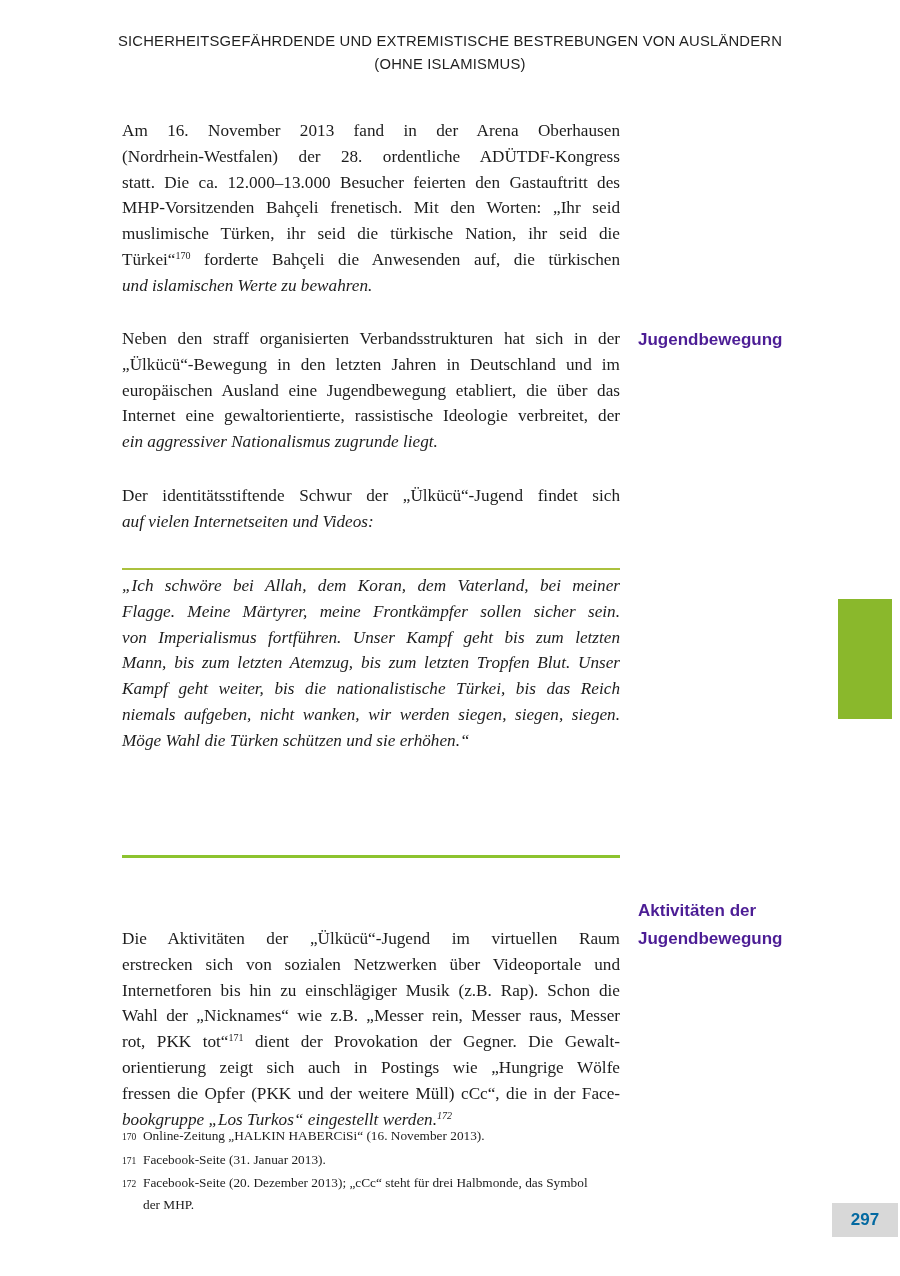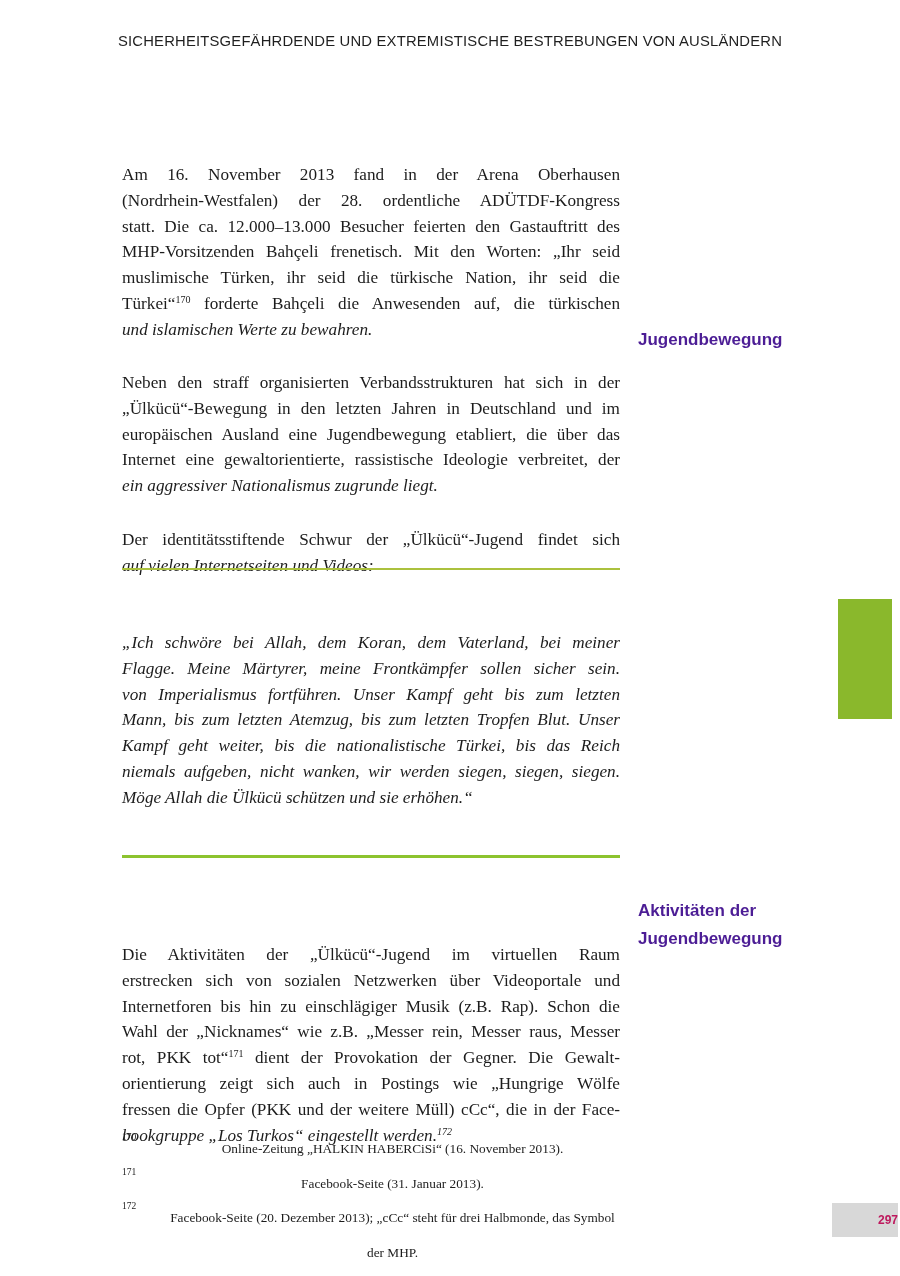--- a/index.html
+++ b/index.html
@@ -23,21 +23,20 @@
     letter-spacing: 0.2px;
     color: #1f1f1f;
   }
   .para {
     position: absolute;
     left: 122px;
     width: 498px;
     font-size: 17.2px;
     line-height: 25.8px;
     color: #1c1c1c;
-    margin-top: 44px;
   }
   .para .tline { text-align: justify; text-align-last: justify; }
   .para .tline:last-child { text-align-last: left; font-style: italic; }
   sup {
     font-size: 10px;
     line-height: 0;
     vertical-align: 6px;
   }
   .quote { font-style: italic; }
   .margin-note {
@@ -70,43 +69,44 @@
     color: #1c1c1c;
   }
   .footnote { display: flex; align-items: flex-start; }
   .fn-marker {
     flex: 0 0 21px;
     width: 21px;
     font-size: 9.5px;
     padding-top: 2px;
   }
   .fn-lines { flex: 1; }
-  .fn-lines .tline { text-align: center; margin-top: 13px; }
+  .fn-lines .tline { text-align: left; }
   .page-number-box {
     position: absolute;
     left: 832px;
     top: 1203px;
     width: 66px;
     height: 34px;
     display: flex;
     align-items: center;
-    justify-content: flex-end;
+    justify-content: center;
     font-family: "Liberation Sans", sans-serif;
     font-weight: bold;
-    font-size: 12px;
-    color: #be185d;
+    font-size: 17px;
+    color: #0369a1;
   }
 </style>
 </head>
 <body>
 
 <div class="page">
 
   <header class="doc-header">
     <div>SICHERHEITSGEFÄHRDENDE UND EXTREMISTISCHE BESTREBUNGEN VON AUSLÄNDERN</div>
+    <div>(OHNE ISLAMISMUS)</div>
   </header>
 
   <section class="para" style="top:118px">
       <div class="tline">Am 16. November 2013 fand in der Arena Oberhausen</div>
       <div class="tline">(Nordrhein-Westfalen) der 28. ordentliche ADÜTDF-Kongress</div>
       <div class="tline">statt. Die ca. 12.000–13.000 Besucher feierten den Gastauftritt des</div>
       <div class="tline">MHP-Vorsitzenden Bahçeli frenetisch. Mit den Worten: „Ihr seid</div>
       <div class="tline">muslimische Türken, ihr seid die türkische Nation, ihr seid die</div>
       <div class="tline">Türkei“<sup>170</sup> forderte Bahçeli die Anwesenden auf, die türkischen</div>
       <div class="tline">und islamischen Werte zu bewahren.</div>
@@ -124,33 +124,33 @@
       <div class="tline">Jugendbewegung</div>
     </aside>
 
   <section class="para" style="top:483px">
       <div class="tline">Der identitätsstiftende Schwur der „Ülkücü“-Jugend findet sich</div>
       <div class="tline">auf vielen Internetseiten und Videos:</div>
     </section>
 
   <div class="rule rule-top" style="top: 568px; background-color: rgb(171, 193, 62);"></div>
 
-  <section class="para quote" style="top:586px">
+  <section class="para quote" style="top:573px">
       <div class="tline">„Ich schwöre bei Allah, dem Koran, dem Vaterland, bei meiner</div>
       <div class="tline">Flagge. Meine Märtyrer, meine Frontkämpfer sollen sicher sein.</div>
       <div class="tline">von Imperialismus fortführen. Unser Kampf geht bis zum letzten</div>
       <div class="tline">Mann, bis zum letzten Atemzug, bis zum letzten Tropfen Blut. Unser</div>
       <div class="tline">Kampf geht weiter, bis die nationalistische Türkei, bis das Reich</div>
       <div class="tline">niemals aufgeben, nicht wanken, wir werden siegen, siegen, siegen.</div>
-      <div class="tline">Möge Allah die Ülkücü schützen und sie erhöhen.“</div>
+      <div class="tline">Möge Wahl die Türken schützen und sie erhöhen.“</div>
     </section>
 
   <div class="rule rule-bottom" style="top: 855px; background-color: rgb(140, 195, 47);"></div>
 
-  <section class="para" style="top:898px">
+  <section class="para" style="top:926px">
       <div class="tline">Die Aktivitäten der „Ülkücü“-Jugend im virtuellen Raum</div>
       <div class="tline">erstrecken sich von sozialen Netzwerken über Videoportale und</div>
       <div class="tline">Internetforen bis hin zu einschlägiger Musik (z.B. Rap). Schon die</div>
       <div class="tline">Wahl der „Nicknames“ wie z.B. „Messer rein, Messer raus, Messer</div>
       <div class="tline">rot, PKK tot“<sup>171</sup> dient der Provokation der Gegner. Die Gewalt-</div>
       <div class="tline">orientierung zeigt sich auch in Postings wie „Hungrige Wölfe</div>
       <div class="tline">fressen die Opfer (PKK und der weitere Müll) cCc“, die in der Face-</div>
       <div class="tline">bookgruppe „Los Turkos“ eingestellt werden.<sup>172</sup></div>
     </section>
 

